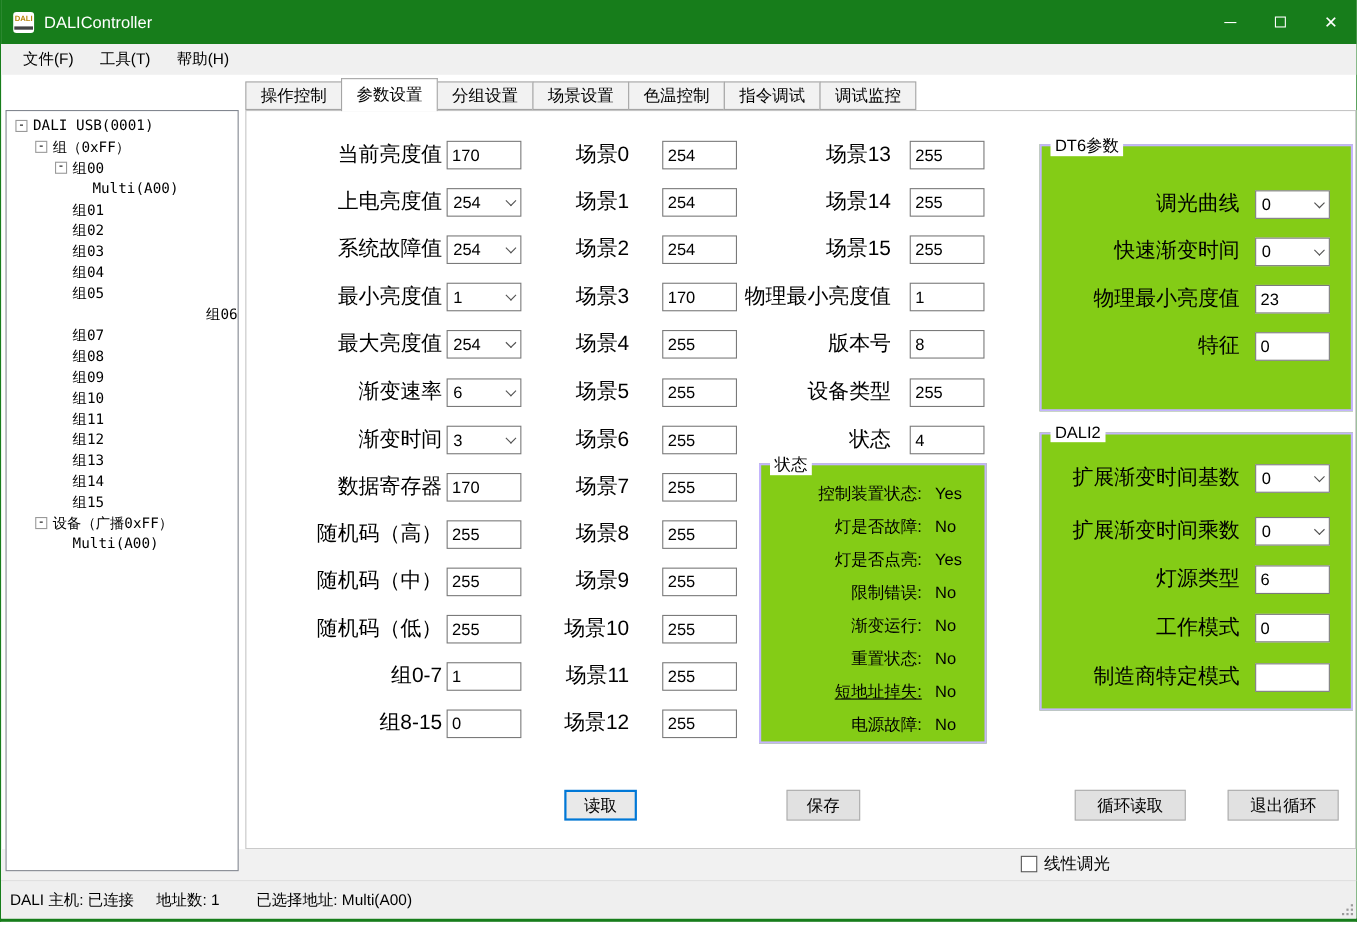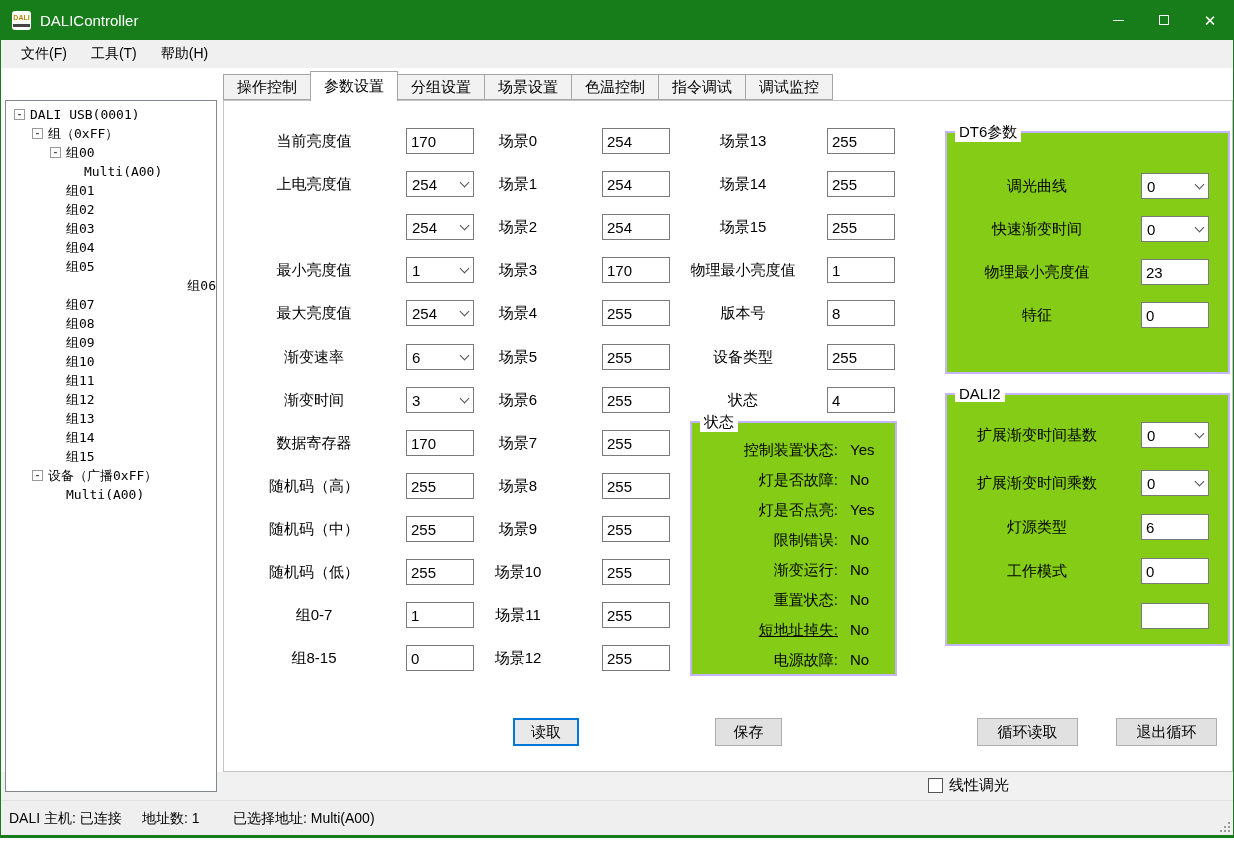--- a/index.html
+++ b/index.html
@@ -38,21 +38,21 @@
 
   
   .tabstrip { position:absolute; left:222px; top:71px; height:29px; display:flex; align-items:flex-end; z-index:3; }
   .tab { height:26px; padding:0 13px; background:#f2f2f2; border:1px solid #a5a5a5; margin-right:-1px;
          display:flex; align-items:center; font-size:15px; color:#000; white-space:nowrap; }
   .tab.active { height:30px; background:#fff; border-bottom:none; margin-bottom:-1px; position:relative; z-index:4; }
 
   
   .tabpage { position:absolute; left:222px; top:100px; width:1010px; height:672px; background:#fff;
              border:1px solid #c5c5c5; z-index:1; }
-  .f-label { position:absolute; height:26px; line-height:26px; text-align:center; font-size:15px;
+  .f-label { position:absolute; height:26px; line-height:26px; text-align:right; font-size:19px;
              color:#000; white-space:nowrap; }
   .textbox { position:absolute; height:26px; border:1px solid #7a7a7a; background:#fff; color:#000;
              font:15px "Liberation Sans","DejaVu Sans",sans-serif; padding:0 4px; outline:none; }
   .combo { position:absolute; height:26px; border:1px solid #7a7a7a; background:#fff; display:flex;
            align-items:center; padding:0 5px; }
   .combo-val { font-size:15px; color:#000; }
   .chevron { margin-left:auto; width:7px; height:7px; border-right:1.5px solid #505050;
              border-bottom:1.5px solid #505050; transform:rotate(45deg); margin-top:-4px; }
 
   .groupbox { position:absolute; border:2px solid #c4b5fd; background:#84cc16; }
@@ -256,30 +256,32 @@
             </div>
             <div class="f-label" style="left: 0px; top: 75px; width: 180px;">扩展渐变时间乘数</div>
             <div class="combo" style="left: 194px; top: 75px; width: 68px;">
               <span class="combo-val">0</span>
               <span class="chevron"></span>
             </div>
             <div class="f-label" style="left: 0px; top: 119px; width: 180px;">灯源类型</div>
             <input class="textbox" value="6" style="left: 194px; top: 119px; width: 68px;">
             <div class="f-label" style="left: 0px; top: 163px; width: 180px;">工作模式</div>
             <input class="textbox" value="0" style="left: 194px; top: 163px; width: 68px;">
+            <div class="f-label" style="left: 0px; top: 208px; width: 180px;">制造商特定模式</div>
             <input class="textbox" style="left: 194px; top: 208px; width: 68px;">
           </div>
       </div>
     <div class="f-label" style="left: 2px; top: 27px; width: 176px;">当前亮度值</div>
         <input class="textbox" value="170" style="left: 182px; top: 27px; width: 68px;">
         <div class="f-label" style="left: 2px; top: 70px; width: 176px;">上电亮度值</div>
         <div class="combo" style="left: 182px; top: 70px; width: 68px;">
           <span class="combo-val">254</span>
           <span class="chevron"></span>
         </div>
+        <div class="f-label" style="left: 2px; top: 113px; width: 176px;">系统故障值</div>
         <div class="combo" style="left: 182px; top: 113px; width: 68px;">
           <span class="combo-val">254</span>
           <span class="chevron"></span>
         </div>
         <div class="f-label" style="left: 2px; top: 156px; width: 176px;">最小亮度值</div>
         <div class="combo" style="left: 182px; top: 156px; width: 68px;">
           <span class="combo-val">1</span>
           <span class="chevron"></span>
         </div>
         <div class="f-label" style="left: 2px; top: 199px; width: 176px;">最大亮度值</div>

